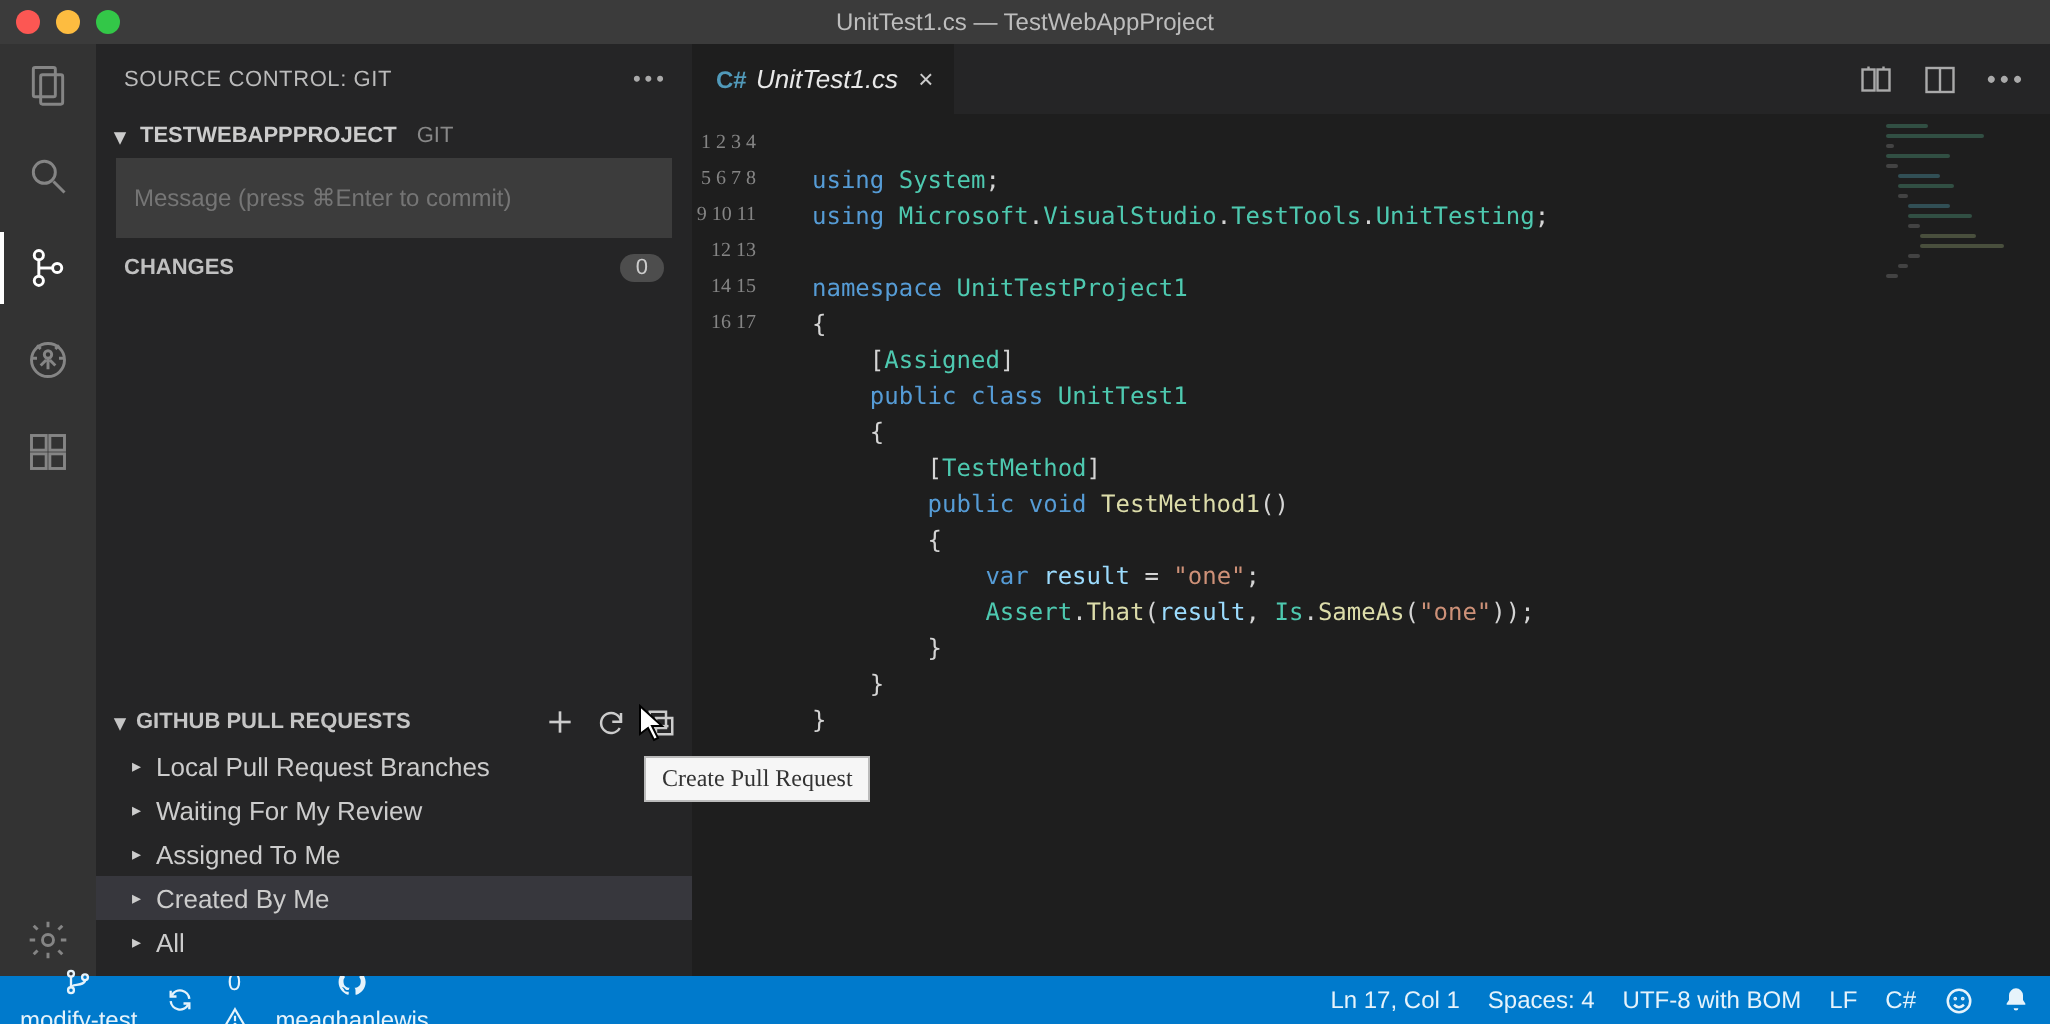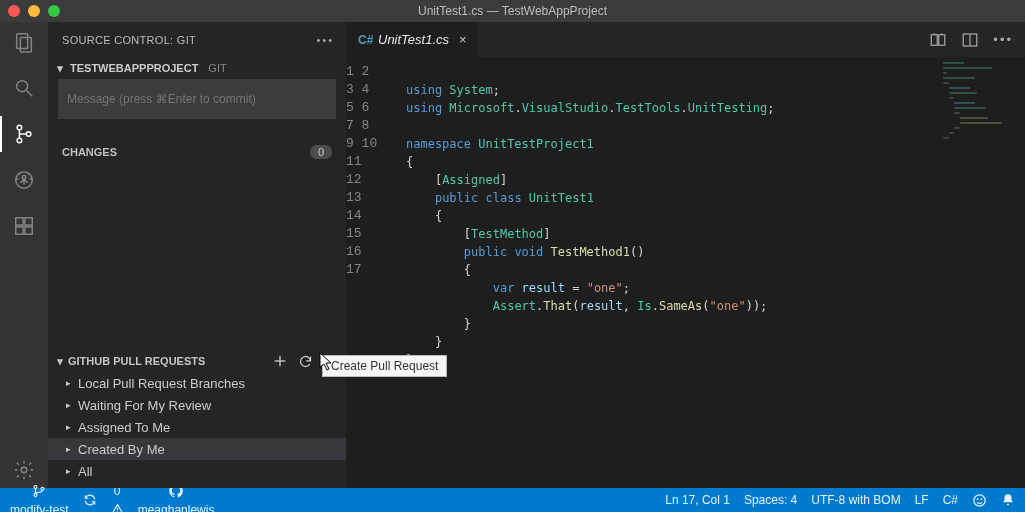--- a/index.html
+++ b/index.html
@@ -87,21 +87,21 @@
     background:#3c3c3c;
     border:1px solid #3c3c3c;
     color:#aaa;
     padding:0 8px;
     font-size:12px;
     outline:none;
   }
   .changes-row {
     display:flex; align-items:center; justify-content:space-between;
     padding:4px 14px 2px 14px;
-    font-size:11px; font-weight:700; color:#c0c0c0;margin-top:18px;
+    font-size:11px; font-weight:700; color:#c0c0c0;
   }
   .badge {
     background:#4d4d4d; color:#ccc; font-size:11px;
     border-radius:10px; padding:1px 8px; font-weight:400;
   }
   .flex1 { flex:1; }
 
   .pr-head {
     height:22px; display:flex; align-items:center;
     padding:0 8px;
@@ -162,24 +162,25 @@
   }
   .tab .lang { width:14px; height:14px; border-radius:3px; color:#519aba; font-size:12px; font-style:normal; font-weight:700; text-align:center; line-height:14px;}
   .tab .close { color:#ccc; cursor:pointer; font-style:normal; padding-left:4px; }
   .tabright { margin-left:auto; display:flex; align-items:center; gap:14px; padding-right:12px; color:#aaa; }
   .tabright .ic { cursor:pointer; }
   .tabright svg { stroke:currentColor; fill:none; }
 
   .code-area { flex:1; display:flex; overflow:hidden; position:relative; }
   .gutter {
     width:48px;
+    text-align:right;
     padding:6px 16px 0 0;
     color:#858585;
-    font-family: Liberation Mono, monospace;
-    font-size:13px;
+    font-family: Liberation Serif, serif;
+    font-size:10px;
     line-height:18px;
     user-select:none;
   }
   .code {
     flex:1;
     padding:6px 0 0 12px;
     font-family: Menlo, Consolas, monospace;
     font-size:12px;
     line-height:18px;
     white-space:pre;
@@ -355,21 +356,21 @@
         <div class="pr-item sel">
           <span class="tri">▸</span>
           <span>Created By Me</span>
         </div>
         <div class="pr-item">
           <span class="tri">▸</span>
           <span>All</span>
         </div>
       </div>
 
-    <div class="tooltip" style="top:333px; left:274px;">
+    <div class="tooltip" style="top:356px; left:274px;font-family:Liberation Serif, serif;">
       <span>Create Pull Request</span>
     </div>
     <div class="cursor-img" style="top:330px; left:271px;">
       <svg width="16" height="20" viewBox="0 0 16 20">
           <path d="M1 1 L1 15 L5 12 L8 18 L10 17 L7 11 L12 11 Z" fill="#fff" stroke="#000" stroke-width="1"></path>
         </svg>
     </div>
 
   </div>
 

